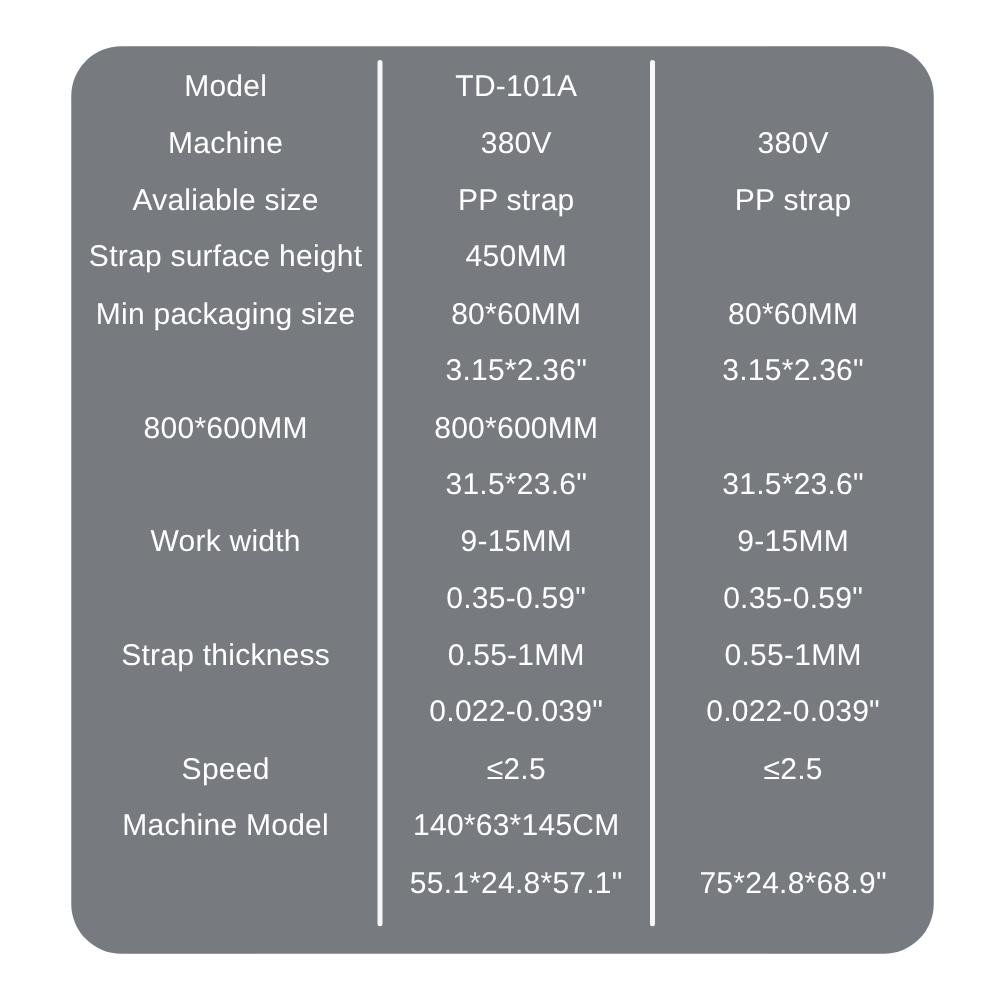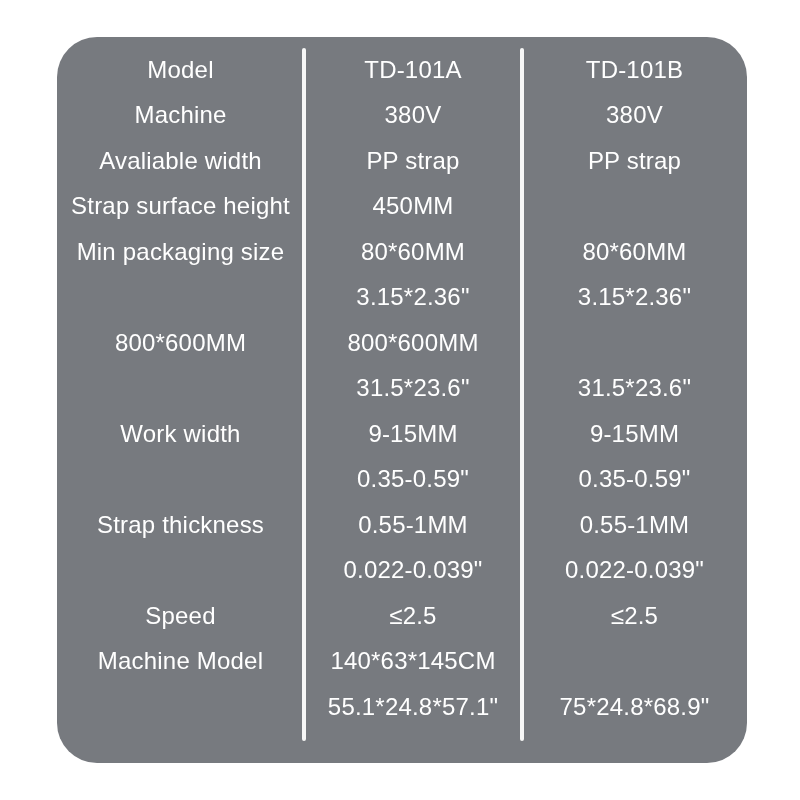--- a/index.html
+++ b/index.html
@@ -58,29 +58,28 @@
 <body>
 
 <div class="page">
   <div class="card">
     <div class="divider divider-1"></div>
     <div class="divider divider-2"></div>
     <div class="grid" id="spec-grid">
         <div class="row">
           <div class="cell">Model</div>
           <div class="cell">TD-101A</div>
-          <div class="cell">TD-101B</div>
         </div>
         <div class="row">
           <div class="cell">Machine</div>
           <div class="cell">380V</div>
           <div class="cell">380V</div>
         </div>
         <div class="row">
-          <div class="cell">Avaliable width</div>
+          <div class="cell">Avaliable size</div>
           <div class="cell">PP strap</div>
           <div class="cell">PP strap</div>
         </div>
         <div class="row">
           <div class="cell">Strap surface height</div>
           <div class="cell">450MM</div>
         </div>
         <div class="row">
           <div class="cell">Min packaging size</div>
           <div class="cell">80*60MM</div>

